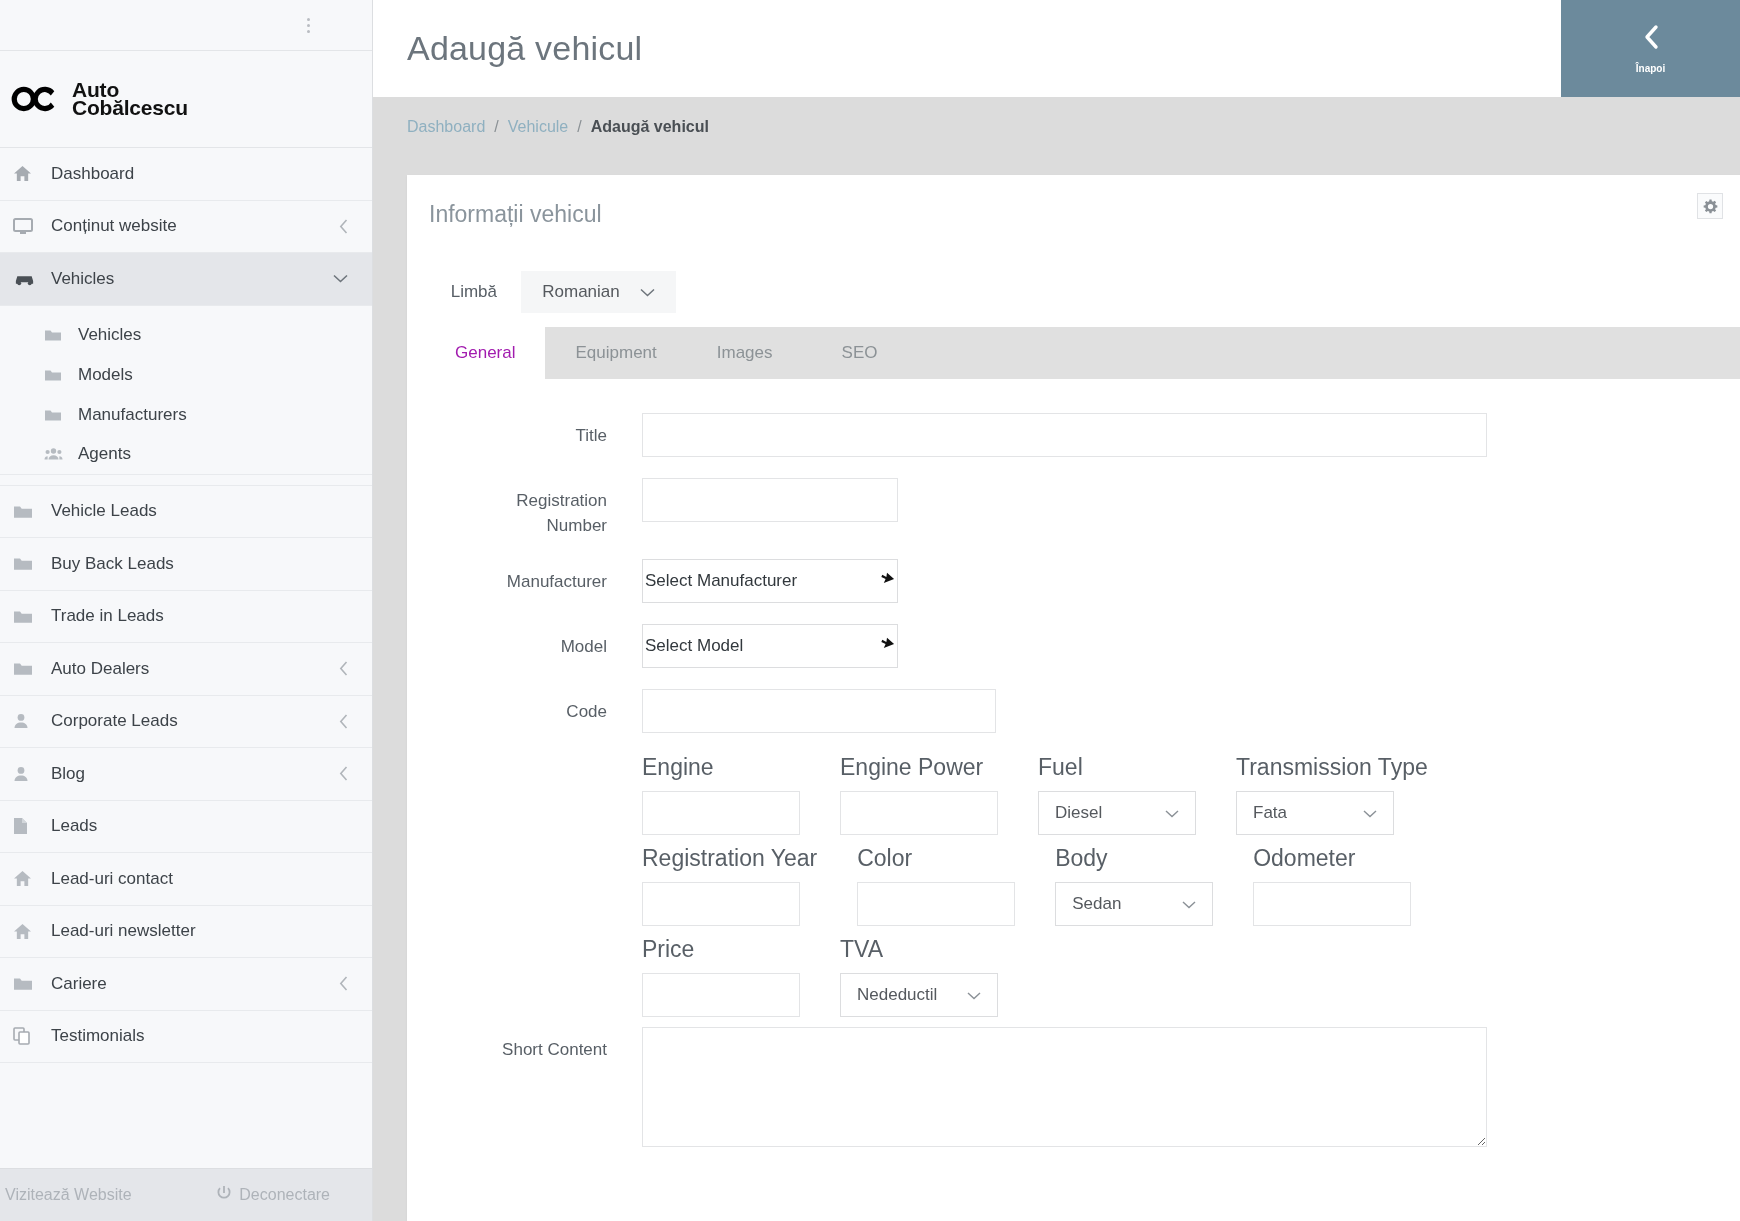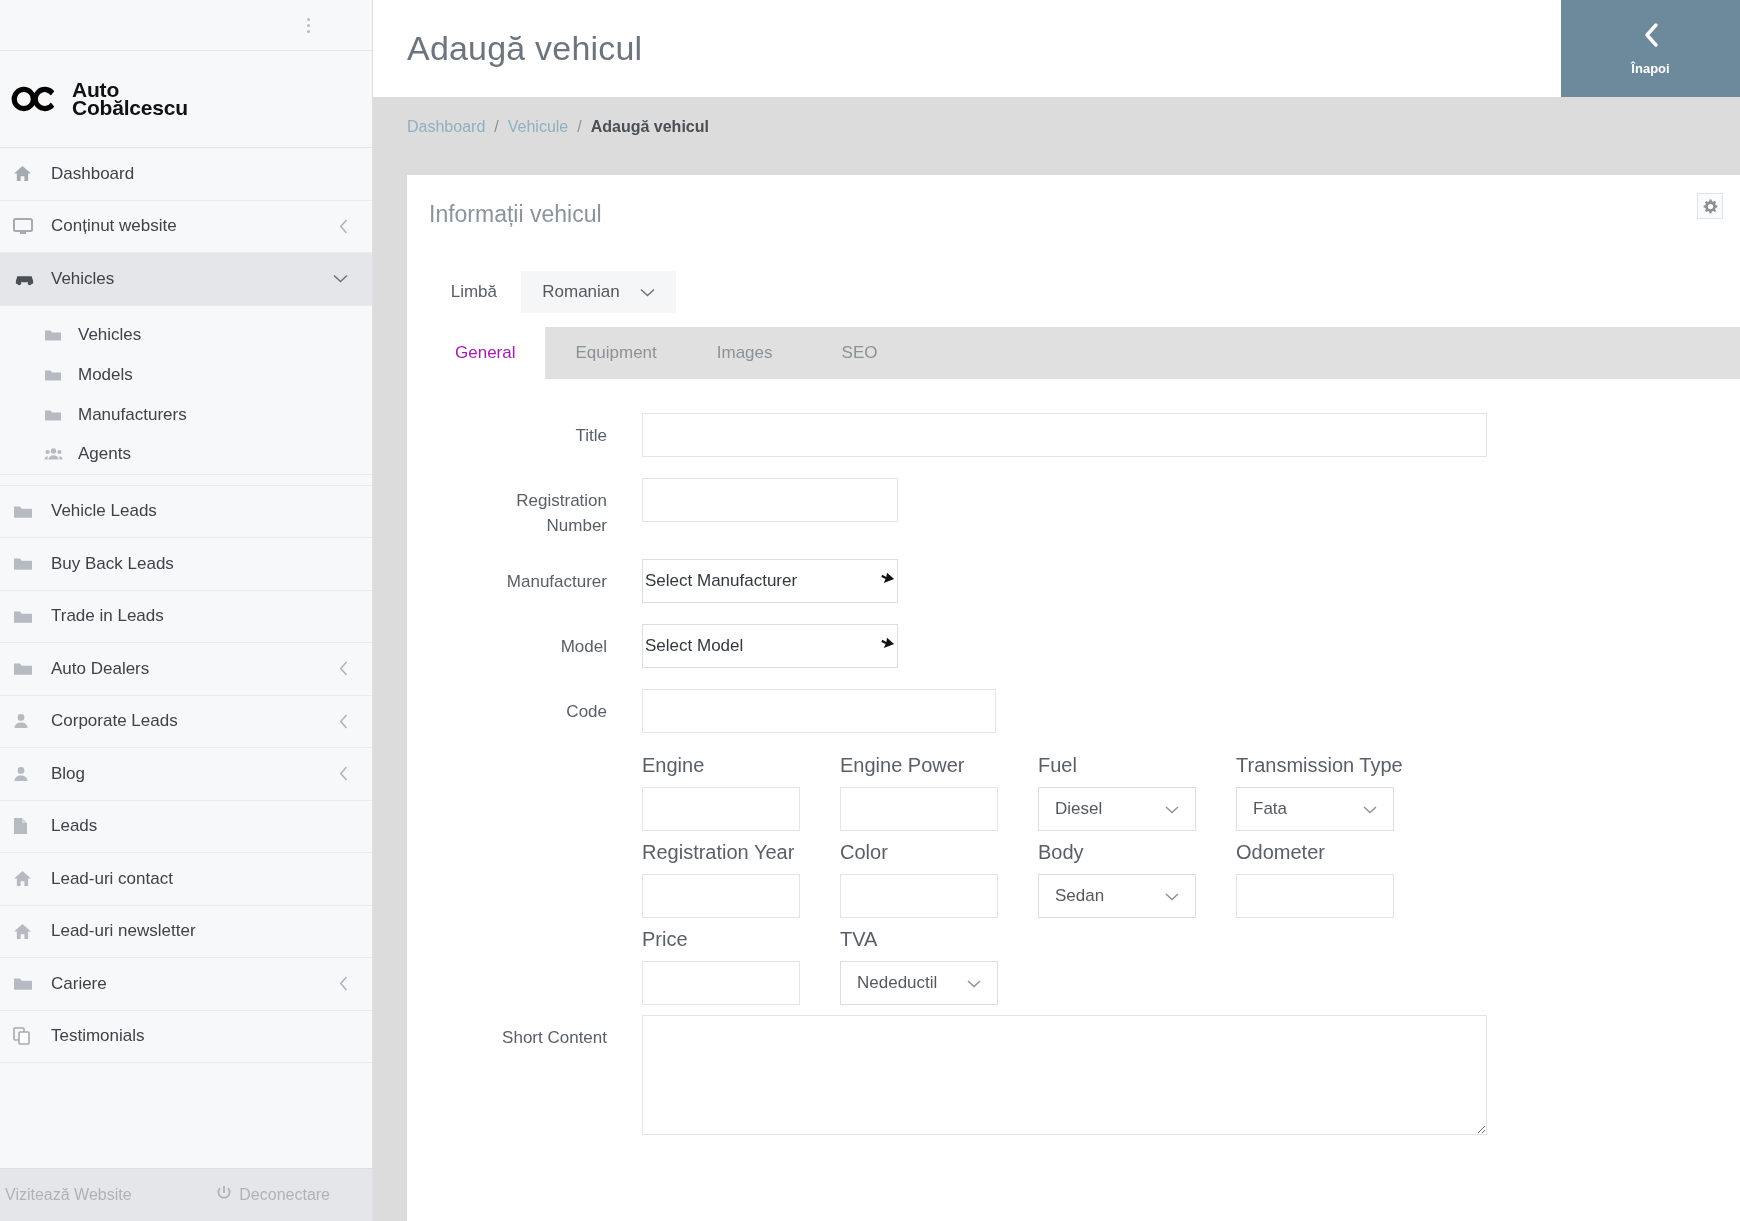--- a/index.html
+++ b/index.html
@@ -140,21 +140,21 @@
     background: #6c8a9c;
     color: #ffffff;
     display: flex;
     flex-direction: column;
     align-items: center;
     justify-content: center;
     gap: 9px;
     cursor: pointer;
   }
   .back-btn .bk-ico { font-size: 24px; line-height: 1; font-weight: bold; }
-  .back-btn .bk-lbl { font-size: 13px; font-weight: bold; }
+  .back-btn .bk-lbl { font-size: 10px; font-weight: bold; }
 
   .breadcrumb-bar {
     height: 60px;
     background: #dcdcdc;
     display: flex;
     align-items: center;
     padding-left: 34px;
     font-size: 16px;
     color: #8c9296;
   }
@@ -258,21 +258,21 @@
     font-size: 17px;
     color: #32383d;
     cursor: pointer;
     width: 256px;
     justify-content: space-between;
   }
   .fselect .arrow-glyph { font-size: 17px; color: #111; transform: rotate(0deg); }
 
   .grid-row { display: flex; margin-left: 235px; margin-bottom: 10px; gap: 40px; }
   .gcell { display: flex; flex-direction: column; }
-  .gcell .glabel { font-size: 20px; color: #585f66; margin-bottom: 10px; }
+  .gcell .glabel { font-size: 23px; color: #585f66; margin-bottom: 10px; }
   .gcell .ginput { height: 44px; border: 1px solid #e3e4e6; background: #ffffff; width: 158px; }
   .gcell .gselect {
     height: 44px; border: 1px solid #dcdddf; background: #ffffff;
     display: flex; align-items: center; justify-content: space-between;
     padding: 0 16px; font-size: 17px; color: #55595e; width: 158px; cursor: pointer;
   }
 
   .textarea-row { display: flex; align-items: flex-start; margin-bottom: 20px; }
   .ftextarea { width: 845px; height: 120px; border: 1px solid #e3e4e6; background: #ffffff; }
 

